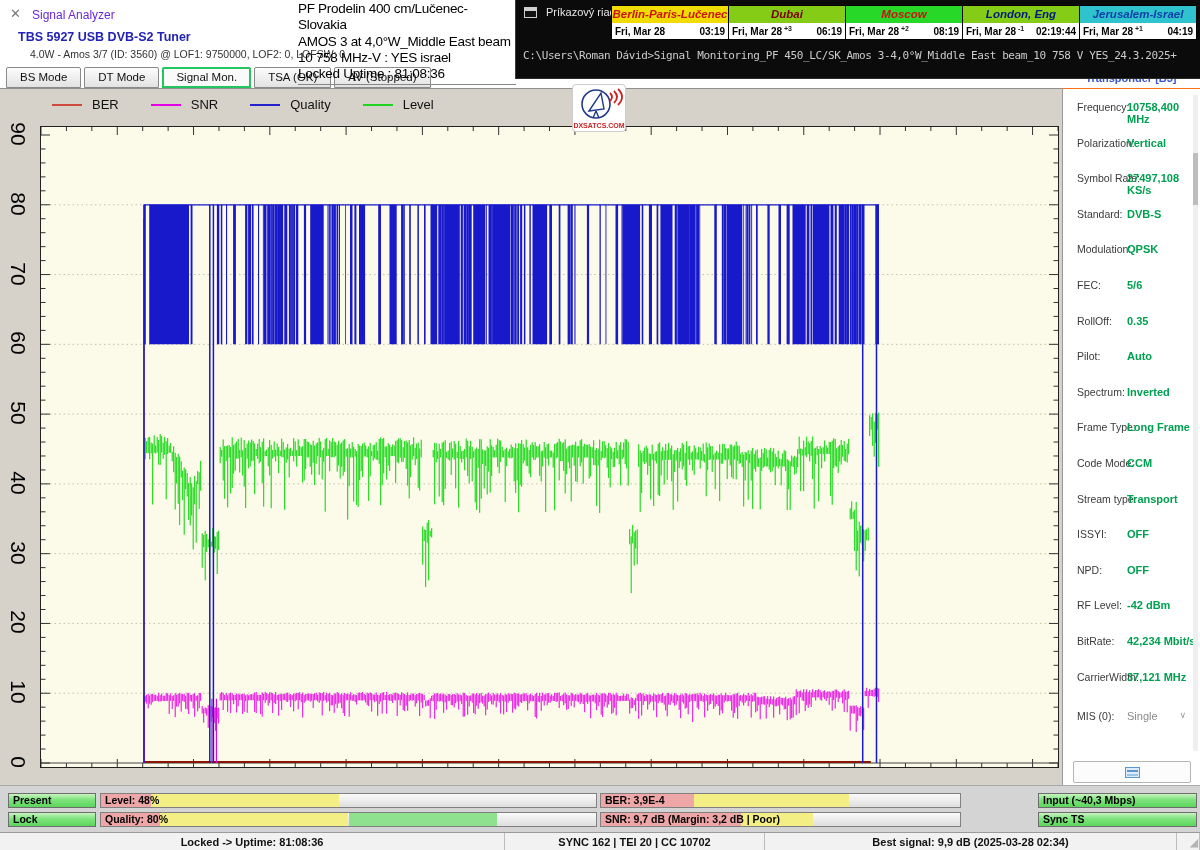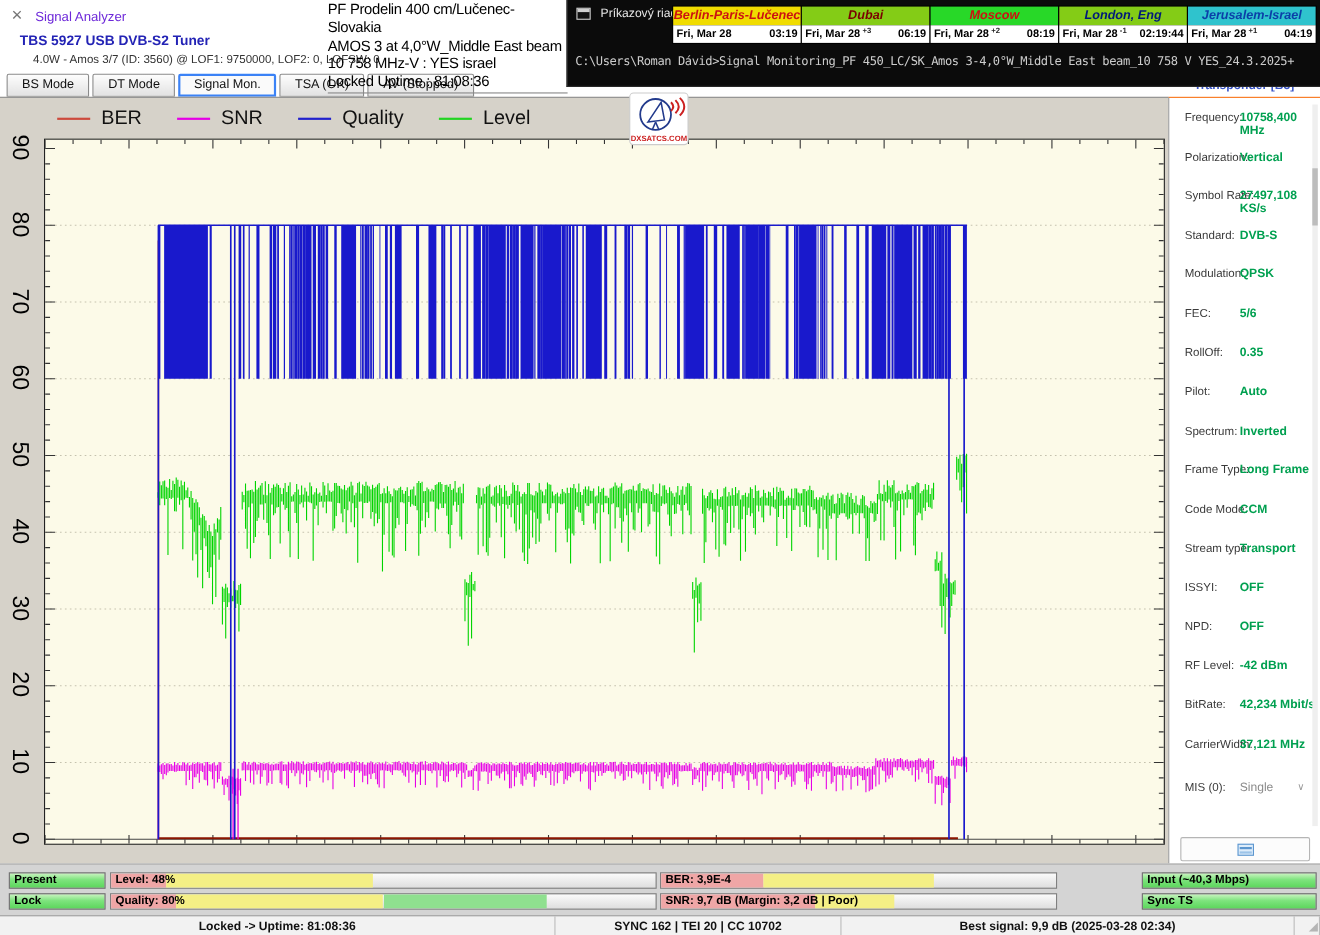--- a/index.html
+++ b/index.html
@@ -7,21 +7,21 @@
   #app { position:relative; width:1200px; height:850px; background:#fff; overflow:hidden; }
 
   
   .titlebar-icon { position:absolute; left:10px; top:6px; width:15px; height:15px; color:#777; font-size:13px; line-height:15px; }
   .app-title { position:absolute; left:32px; top:8px; font-size:12px; color:#6d28d9; }
   .tuner-name { position:absolute; left:18px; top:30px; font-size:12.5px; font-weight:bold; color:#2323b5; }
   .tuner-detail { position:absolute; left:30px; top:48px; font-size:10.5px; color:#333; }
   .tabs { position:absolute; left:6px; top:67px; height:21px; display:flex; }
   .tab { padding:3px 13px 2px; border:1px solid #8a8a8a; background:linear-gradient(#fdfdfd,#e2e2e2);
          font-size:11.5px; color:#111; margin-right:3px; border-radius:2px 2px 0 0; white-space:nowrap; }
-  .tab.active { background:#fafafa; border:2px solid #3b82f6; padding:2px 12px 1px; }
+  .tab.active { background:#fafafa; border:2px solid #22c55e; padding:2px 12px 1px; }
   .info-block { position:absolute; left:298px; top:1px; width:218px; font-size:13.5px; letter-spacing:-0.3px;
                 line-height:16.3px; color:#000; border-bottom:1px solid #888; padding-bottom:2px; }
 
   
   .cmd { position:absolute; left:515px; top:0; width:685px; height:79px; background:#0b0b0b; z-index:30;
          border-left:1px solid #3c3c3c; border-bottom:1px solid #2a2a2a; }
   .cmd-icon { position:absolute; left:8px; top:7px; width:13px; height:11px; border:1px solid #cfcfcf; background:#111; }
   .cmd-icon::before { content:""; position:absolute; left:0; top:0; width:100%; height:3px; background:#cfcfcf; }
   .cmd-title { position:absolute; left:30px; top:6px; font-size:11px; color:#e6e6e6; }
   .cmd-winbtn { position:absolute; right:6px; top:3px; font-size:9px; color:#bbb; letter-spacing:3px; }
@@ -36,21 +36,21 @@
   .clock-date { flex:0 0 auto; }
   .clock-off { font-size:7px; vertical-align:top; position:relative; top:-3px; margin-left:2px; color:#222; }
   .clock-time { margin-left:auto; }
 
   
   .chart-region { position:absolute; left:0; top:88px; width:1062px; height:697px; background:#d6d2c9;
                   border-top:1px solid #909090; }
   .legend { position:absolute; left:52px; top:8px; display:flex; align-items:center; }
   .legend-item { display:flex; align-items:center; margin-right:32px; }
   .legend-line { width:30px; height:0; border-top:2px solid #000; margin-right:10px; }
-  .legend-label { font-size:18px; color:#111; }
+  .legend-label { font-size:13px; color:#111; }
   .plot { position:absolute; left:40px; top:37px; width:1019px; height:642px; background:#fcfae8; border:1px solid #222; }
   .ylabel { position:absolute; left:3px; width:30px; height:28px; font-size:21px; color:#000; text-align:center;
             line-height:28px; transform:rotate(90deg); }
   .logo { position:absolute; left:572px; top:84px; width:54px; height:48px; background:#fff; border:1px solid #ccc;
           border-radius:4px; z-index:20; }
 
   
   .sidebar { position:absolute; left:1062px; top:88px; width:138px; height:697px; background:#fff;
              border-left:1px solid #999; border-top:1px solid #f97316; }
   .tp-header { position:absolute; left:1066px; top:72px; width:130px; text-align:center; font-size:11px;

